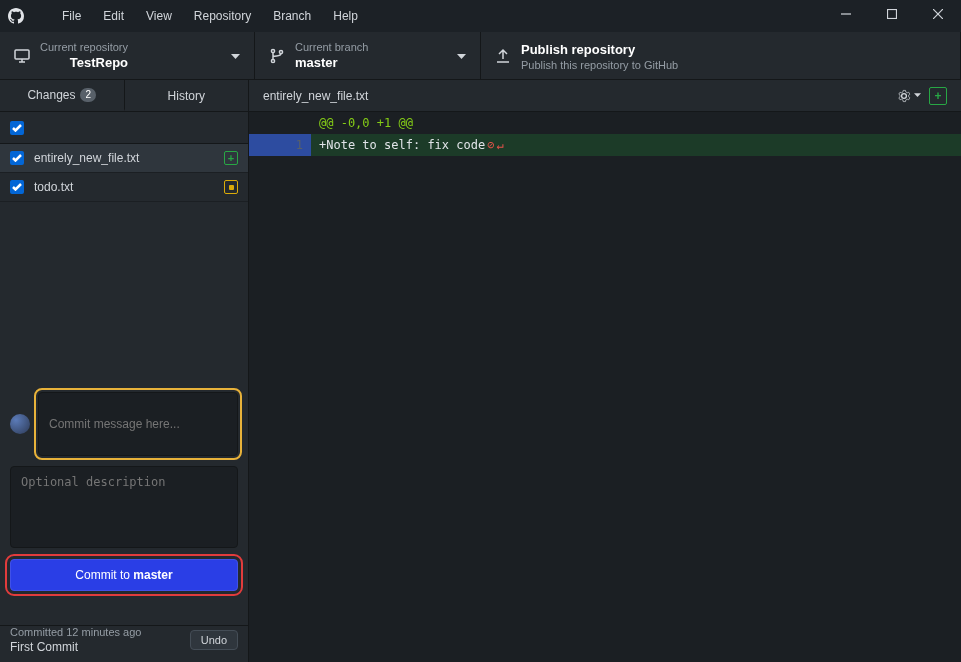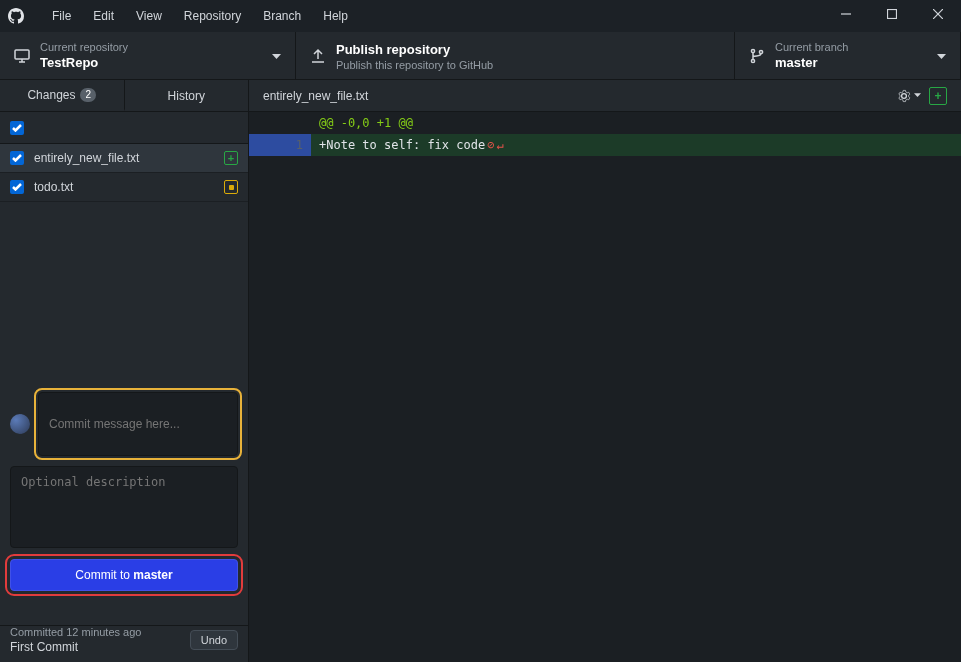--- a/index.html
+++ b/index.html
@@ -12,21 +12,21 @@
   height: 662px;
   overflow: hidden;
   position: relative;
 }
 .topbar {
   height: 28px;
   background: #1c2126;
   display: flex;
   align-items: center;
   padding: 16px 8px;
-  gap: 10px;
+  gap: 20px;
 }
 .logo-icon { width: 16px; height: 16px; fill: #e1e4e8; }
 .menu { display: flex; gap: 2px; margin-left: 8px; }
 .menu-item { padding: 4px 10px; color: #d1d5da; cursor: default; font-size: 12px; }
 .titlebar-controls {
   position: absolute; right: 0; top: 0; height: 28px;
   display: flex;
 }
 .titlebar-btn {
   width: 46px; height: 28px;
@@ -35,21 +35,21 @@
 }
 .titlebar-btn svg { width: 10px; height: 10px; stroke: #d1d5da; fill: none; stroke-width: 1.2; }
 .header-row {
   height: 48px; background: #24292e; display: flex;
   border-bottom: 1px solid #141719;
 }
 .header-cell {
   display: flex; align-items: center; padding: 0 14px;
   border-right: 1px solid #141719; position: relative;
 }
-.header-cell.repo { width: 296px; }
+.header-cell.repo { width: 255px; text-align: right; }
 .header-cell.branch { width: 226px; }
 .header-cell.publish { flex: 1; }
 .hc-icon { width: 16px; height: 16px; margin-right: 10px; fill: none; stroke: #d1d5da; stroke-width: 1.5; }
 .hc-text { display: flex; flex-direction: column; }
 .hc-label { font-size: 11px; color: #959da5; }
 .hc-value { font-size: 13px; color: #fff; font-weight: 600; margin-top: 2px; }
 .hc-sub { font-size: 11px; color: #959da5; margin-top: 2px; }
 .hc-caret { position: absolute; right: 14px; top: 50%; transform: translateY(-50%); }
 .hc-caret svg { width: 9px; height: 6px; fill: #d1d5da; }
 .body-row { display: flex; height: calc(100% - 76px); }
@@ -206,43 +206,43 @@
         <line x1="8" y1="11" x2="8" y2="14"></line>
       </svg>
     <div class="hc-text">
       <div class="hc-label">Current repository</div>
       <div class="hc-value">TestRepo</div>
     </div>
     <div class="hc-caret"><svg viewBox="0 0 9 6">
           <path d="M0 0l4.5 5L9 0z"></path>
         </svg></div>
   </div>
-  <div class="header-cell publish">
-    <svg class="hc-icon" viewBox="0 0 16 16">
-        <path d="M8 11V2M4 6l4-4 4 4M2 14h12"></path>
-      </svg>
-    <div class="hc-text">
-      <div class="hc-value">Publish repository</div>
-      <div class="hc-sub">Publish this repository to GitHub</div>
-    </div>
-  </div>
   <div class="header-cell branch">
     <svg class="hc-icon" viewBox="0 0 16 16">
         <circle cx="4" cy="3" r="1.6"></circle>
         <circle cx="4" cy="13" r="1.6"></circle>
         <circle cx="12" cy="4" r="1.6"></circle>
         <path d="M4 4.6v6.8M12 5.6c0 3-4 2-8 3"></path>
       </svg>
     <div class="hc-text">
       <div class="hc-label">Current branch</div>
       <div class="hc-value">master</div>
     </div>
     <div class="hc-caret"><svg viewBox="0 0 9 6">
           <path d="M0 0l4.5 5L9 0z"></path>
         </svg></div>
+  </div>
+  <div class="header-cell publish">
+    <svg class="hc-icon" viewBox="0 0 16 16">
+        <path d="M8 11V2M4 6l4-4 4 4M2 14h12"></path>
+      </svg>
+    <div class="hc-text">
+      <div class="hc-value">Publish repository</div>
+      <div class="hc-sub">Publish this repository to GitHub</div>
+    </div>
   </div>
 </div>
 
 <div class="body-row">
   <div class="sidebar">
     <div class="tabs">
       <div class="tab active">
         <span>Changes</span>
         <span class="tab-badge">2</span>
       </div>

